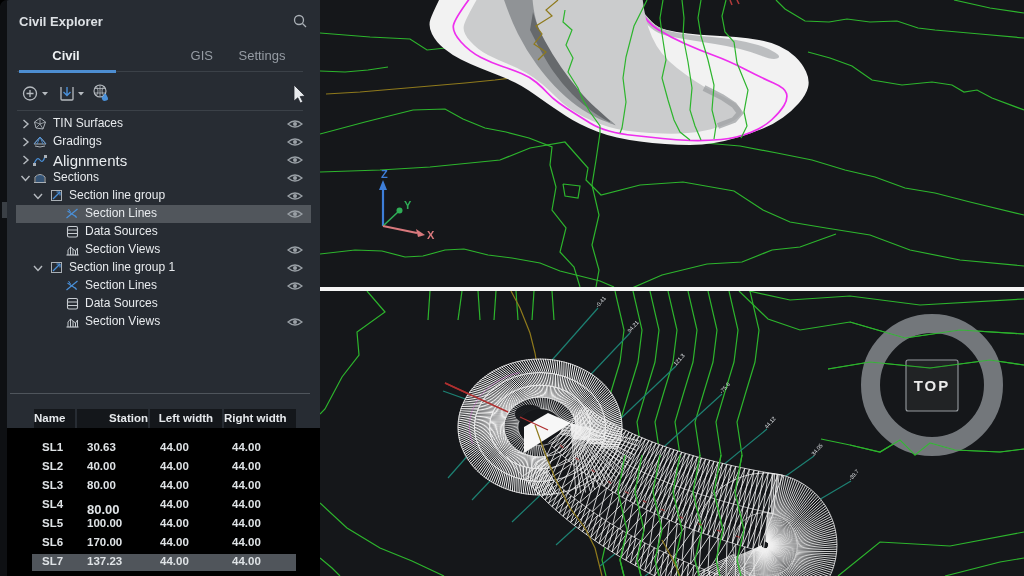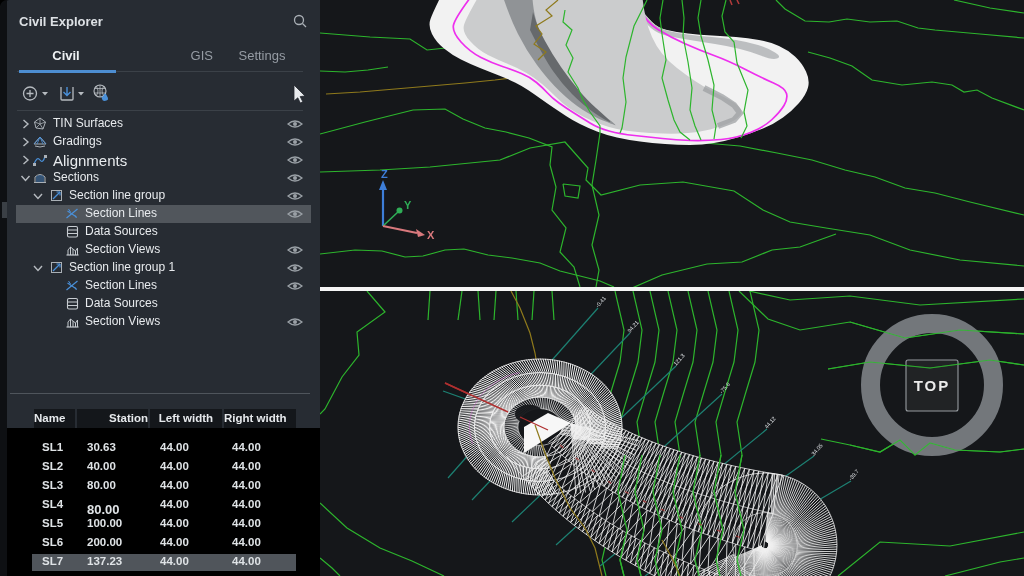--- a/index.html
+++ b/index.html
@@ -1447,21 +1447,21 @@
       <div style="position:absolute;left:232px;top:479px;font-size:11.5px;font-weight:600;color:#dfe3e6">44.00</div>
       <div style="position:absolute;left:42px;top:498px;font-size:11.5px;font-weight:600;color:#dfe3e6">SL4</div>
       <div style="position:absolute;left:87px;top:502px;font-size:13px;font-weight:600;color:#dfe3e6">80.00</div>
       <div style="position:absolute;left:160px;top:498px;font-size:11.5px;font-weight:600;color:#dfe3e6">44.00</div>
       <div style="position:absolute;left:232px;top:498px;font-size:11.5px;font-weight:600;color:#dfe3e6">44.00</div>
       <div style="position:absolute;left:42px;top:517px;font-size:11.5px;font-weight:600;color:#dfe3e6">SL5</div>
       <div style="position:absolute;left:87px;top:517px;font-size:11.5px;font-weight:600;color:#dfe3e6">100.00</div>
       <div style="position:absolute;left:160px;top:517px;font-size:11.5px;font-weight:600;color:#dfe3e6">44.00</div>
       <div style="position:absolute;left:232px;top:517px;font-size:11.5px;font-weight:600;color:#dfe3e6">44.00</div>
       <div style="position:absolute;left:42px;top:536px;font-size:11.5px;font-weight:600;color:#dfe3e6">SL6</div>
-      <div style="position:absolute;left:87px;top:536px;font-size:11.5px;font-weight:600;color:#dfe3e6">200.00</div>
+      <div style="position:absolute;left:87px;top:536px;font-size:11.5px;font-weight:600;color:#dfe3e6">170.00</div>
       <div style="position:absolute;left:160px;top:536px;font-size:11.5px;font-weight:600;color:#dfe3e6">44.00</div>
       <div style="position:absolute;left:232px;top:536px;font-size:11.5px;font-weight:600;color:#dfe3e6">44.00</div>
       <div style="position:absolute;left:32px;top:553.5px;width:264px;height:17px;background:#50555b"></div>
       <div style="position:absolute;left:42px;top:555px;font-size:11.5px;font-weight:600;color:#dfe3e6">SL7</div>
       <div style="position:absolute;left:87px;top:555px;font-size:11.5px;font-weight:600;color:#dfe3e6">137.23</div>
       <div style="position:absolute;left:160px;top:555px;font-size:11.5px;font-weight:600;color:#dfe3e6">44.00</div>
       <div style="position:absolute;left:232px;top:555px;font-size:11.5px;font-weight:600;color:#dfe3e6">44.00</div>
   <svg width="320" height="576" style="position:absolute;left:0;top:0" viewBox="0 0 320 576">
     <circle cx="299" cy="20" r="4.5" fill="none" stroke="#aab0b6" stroke-width="1.3"></circle>
         <line x1="302.5" y1="23.5" x2="306" y2="27" stroke="#aab0b6" stroke-width="1.3"></line>

